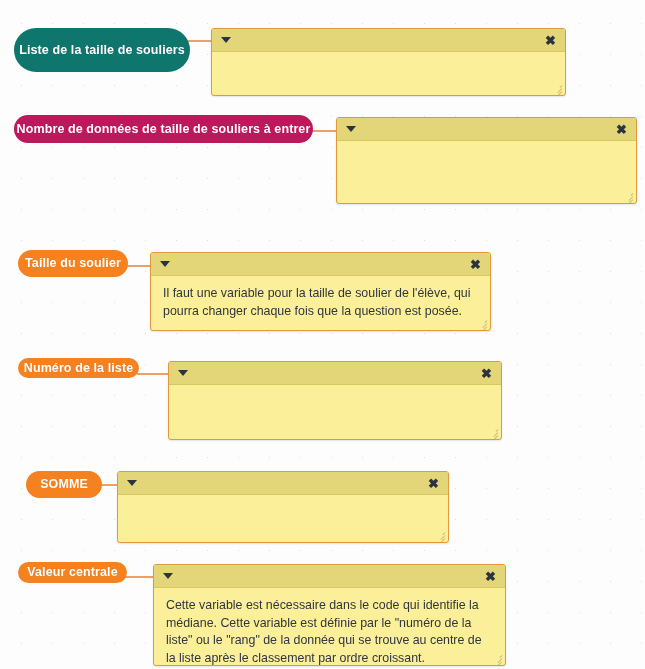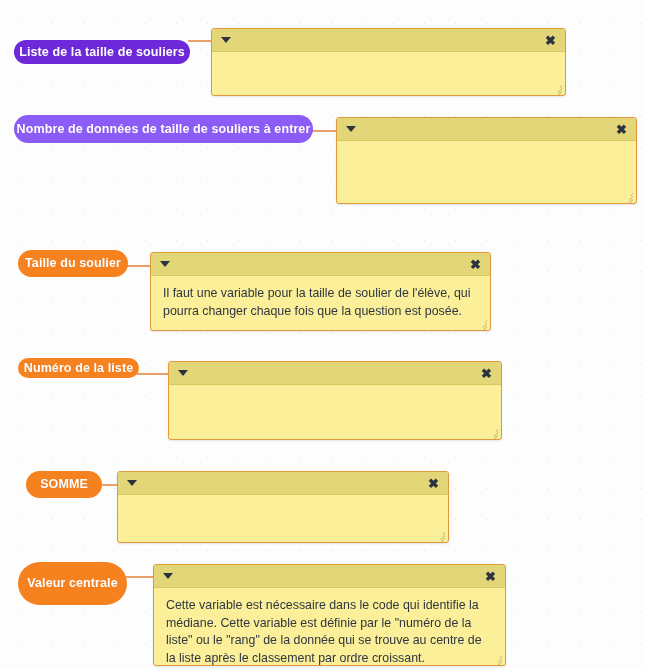--- a/index.html
+++ b/index.html
@@ -88,38 +88,38 @@
   .grip i:nth-child(1){bottom:2px;width:9px;}
   .grip i:nth-child(2){bottom:5px;width:6px;}
   .grip i:nth-child(3){bottom:8px;width:3px;}
 </style>
 </head>
 <body>
 
 <div id="canvas">
     <div class="block">
       <div class="connector" style="left: 188px; top: 40px; width: 25px; background: rgb(234, 160, 106);"></div>
-      <div class="pill" style="left: 14px; top: 40px; width: 176px; height: 24px; background: #6d28d9;">
+      <div class="pill" style="left: 14px; top: 28px; width: 176px; height: 44px; background: #0f766e;">
         <span>Liste de la taille de souliers</span>
       </div>
       <div class="note" style="left: 211px; top: 28px; width: 355px; height: 68px;">
         <div class="note-header">
           <span class="caret"></span>
           <span class="close-x">✖</span>
         </div>
         <div class="grip">
           <i></i>
           <i></i>
           <i></i>
         </div>
       </div>
     </div>
     <div class="block">
       <div class="connector" style="left: 311px; top: 130px; width: 27px; background: rgb(234, 160, 106);"></div>
-      <div class="pill" style="left: 14px; top: 115px; width: 299px; height: 28px; background: #8b5cf6;">
+      <div class="pill" style="left: 14px; top: 115px; width: 299px; height: 28px; background: #be185d;">
         <span>Nombre de données de taille de souliers à entrer</span>
       </div>
       <div class="note" style="left: 336px; top: 117px; width: 301px; height: 87px;">
         <div class="note-header">
           <span class="caret"></span>
           <span class="close-x">✖</span>
         </div>
         <div class="grip">
           <i></i>
           <i></i>
@@ -174,21 +174,21 @@
         </div>
         <div class="grip">
           <i></i>
           <i></i>
           <i></i>
         </div>
       </div>
     </div>
     <div class="block">
       <div class="connector" style="left: 125px; top: 576px; width: 30px; background: rgb(234, 160, 106);"></div>
-      <div class="pill" style="left: 18px; top: 562px; width: 109px; height: 43px; background: rgb(245, 130, 31);">
+      <div class="pill" style="left: 18px; top: 562px; width: 109px; height: 21px; background: rgb(245, 130, 31);">
         <span>Valeur centrale</span>
       </div>
       <div class="note" style="left: 153px; top: 564px; width: 353px; height: 102px;">
         <div class="note-header">
           <span class="caret"></span>
           <span class="close-x">✖</span>
         </div>
         <div class="note-body">Cette variable est nécessaire dans le code qui identifie la médiane. Cette variable est définie par le "numéro de la liste" ou le "rang" de la donnée qui se trouve au centre de la liste après le classement par ordre croissant.</div>
         <div class="grip">
           <i></i>

